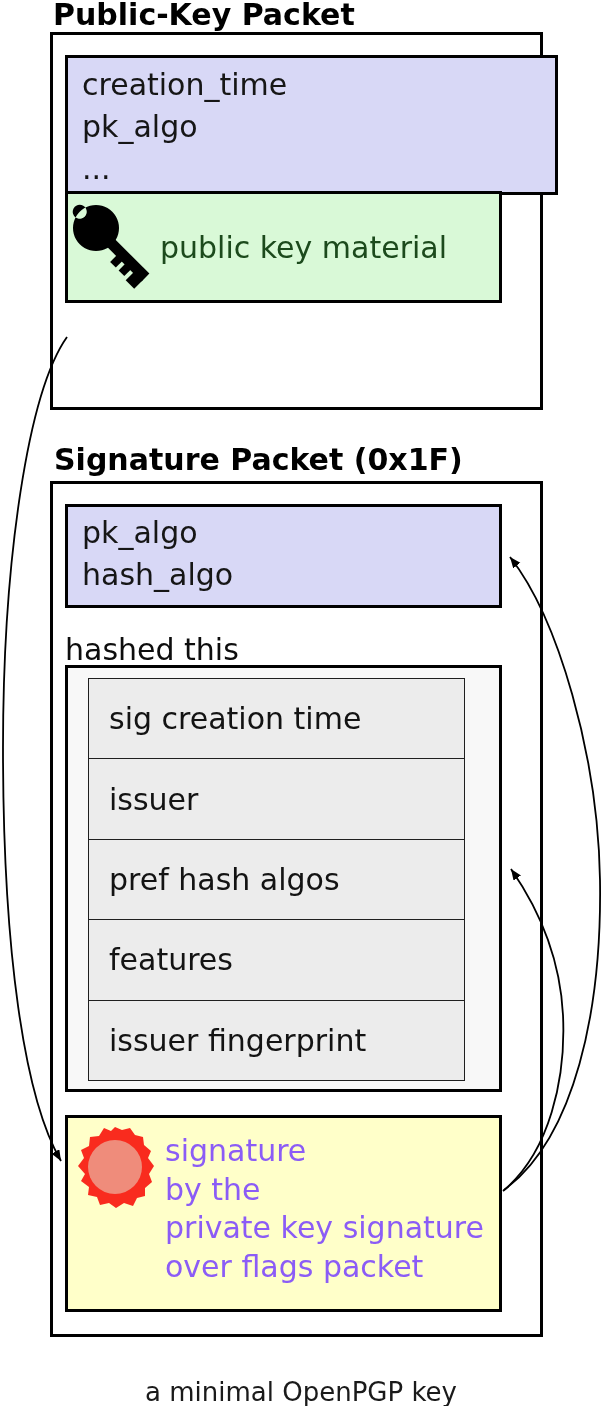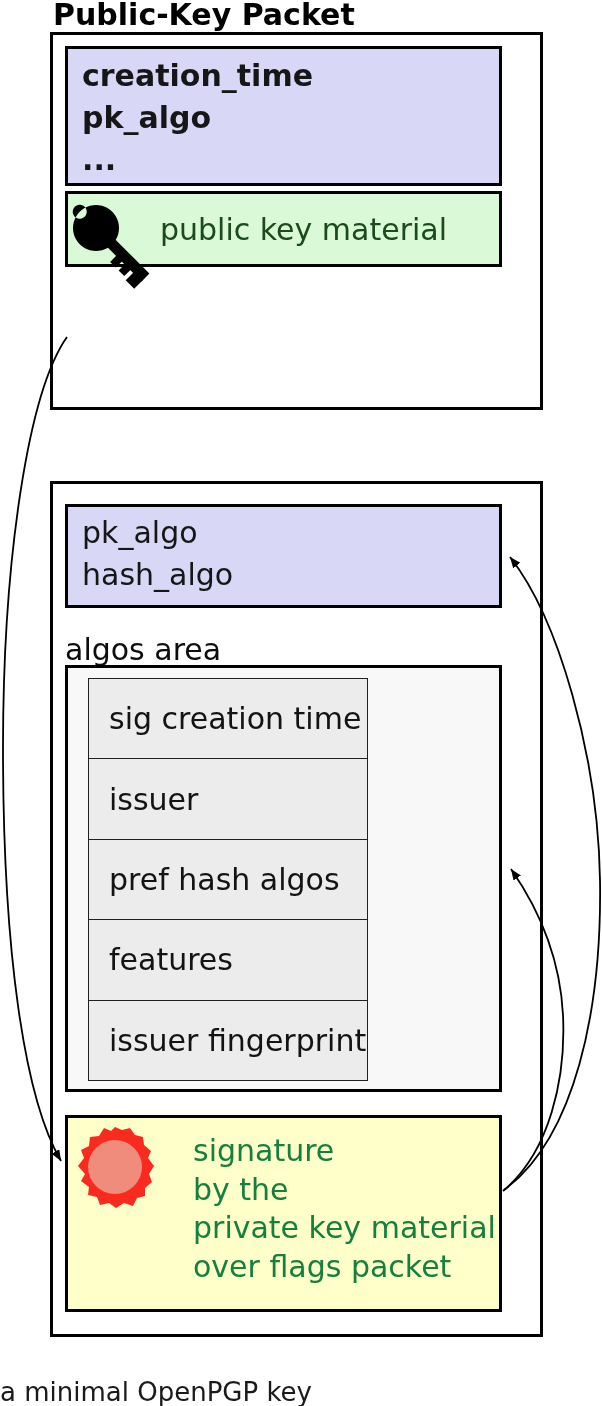--- a/index.html
+++ b/index.html
@@ -18,66 +18,67 @@
   .hashedlabel{font-size:30px;color:#0d0d0d;white-space:nowrap;}
   .hashedbox{background:#f8f8f8;}
   .rows{display:flex;flex-direction:column;}
   .row{
     flex:1;background:#ececec;border:1px solid #1f1f1f;margin-top:-1px;
     display:flex;align-items:center;padding-left:20px;
     font-size:30px;color:#131313;white-space:nowrap;
   }
   .row:first-child{margin-top:0;}
   .yellow{background:#ffffc9;}
-  .siglines{font-size:30px;line-height:38.5px;color:#15803d;margin-left:28px;}
-  .caption{font-size:26px;color:#1a1a1a;text-align:left;}
+  .siglines{font-size:30px;line-height:38.5px;color:#8b5cf6;}
+  .caption{font-size:26px;color:#1a1a1a;text-align:center;}
   .overlay{position:absolute;left:0;top:0;pointer-events:none;}
 </style>
 </head>
 <body>
 
 <div class="stage">
 
   <div class="abs title" style="left:53px;top:-3px;">Public-Key Packet</div>
 
   <div class="abs outerbox" style="left:50px;top:32px;width:493px;height:378px;"></div>
 
-  <div class="abs innerbox blue fields" style="left:65px;top:46px;width:437px;height:140px;padding:6px 0 0 14px;font-weight:bold;">
+  <div class="abs innerbox blue fields" style="left:65px;top:55px;width:493px;height:140px;padding:6px 0 0 14px;">
     <div>creation_time</div>
     <div>pk_algo</div>
     <div>...</div>
   </div>
 
-  <div class="abs innerbox green" style="left:65px;top:191px;width:437px;height:76px;display:flex;align-items:center;padding-left:92px;">
+  <div class="abs innerbox green" style="left:65px;top:191px;width:437px;height:112px;display:flex;align-items:center;padding-left:92px;">
     <span class="greenlabel">public key material</span>
   </div>
 
   <svg class="abs" style="left:66px;top:196px;" width="92" height="96" viewBox="0 0 92 96">
     <g transform="translate(30,32) rotate(-45)" fill="#000">
       <path fill-rule="evenodd" d="M0,-23 a23,23 0 1,0 0.01,0 Z M0,-16 a7,7 0 1,1 0.01,0 Z"></path>
       <rect x="-5.5" y="14" width="11" height="56"></rect>
       <rect x="-14" y="34" width="9" height="8"></rect>
       <rect x="-14" y="46" width="9" height="8"></rect>
       <rect x="-16" y="58" width="12" height="12"></rect>
     </g>
   </svg>
 
+  <div class="abs title" style="left:54px;top:442px;">Signature Packet (0x1F)</div>
 
   <div class="abs outerbox" style="left:50px;top:481px;width:493px;height:856px;"></div>
 
   <div class="abs innerbox blue fields" style="left:65px;top:504px;width:437px;height:104px;padding:5px 0 0 14px;">
     <div>pk_algo</div>
     <div>hash_algo</div>
   </div>
 
-  <div class="abs hashedlabel" style="left:65px;top:632px;">algos area</div>
+  <div class="abs hashedlabel" style="left:65px;top:632px;">hashed this</div>
 
   <div class="abs innerbox hashedbox" style="left:65px;top:665px;width:437px;height:427px;"></div>
 
-  <div class="abs rows" style="left:88px;top:678px;width:280px;height:403px;">
+  <div class="abs rows" style="left:88px;top:678px;width:377px;height:403px;">
     <div class="row">
         <span>sig creation time</span>
       </div>
     <div class="row">
         <span>issuer</span>
       </div>
     <div class="row">
         <span>pref hash algos</span>
       </div>
     <div class="row">
@@ -91,21 +92,21 @@
   <div class="abs innerbox yellow" style="left:65px;top:1115px;width:437px;height:197px;"></div>
 
   <svg class="abs" style="left:75px;top:1125px;" width="80" height="84" viewBox="0 0 80 84">
     <path fill="#f92b1e" d="M40,2 L47,5 L55,3 L60,10 L68,12 L69,20 L76,26 L73,33 L79,41 L74,49 L77,57 L70,63 L70,71 L62,73 L58,81 L49,78 L41,83 L34,78 L25,80 L22,72 L13,70 L14,62 L6,56 L10,49 L3,41 L9,33 L6,25 L14,21 L15,12 L24,11 L29,3 L36,6 Z"></path>
     <circle cx="40" cy="42" r="27" fill="#ef8c7b"></circle>
   </svg>
 
   <div class="abs siglines" style="left:165px;top:1132px;">
     <div>signature</div>
     <div>by the</div>
-    <div>private key material</div>
+    <div>private key signature</div>
     <div>over flags packet</div>
   </div>
 
   <div class="abs caption" style="left:0;right:0;top:1377px;">a minimal OpenPGP key</div>
 
   <svg class="overlay" width="602" height="1406" viewBox="0 0 602 1406">
     <defs>
       <marker id="ah" markerWidth="12" markerHeight="10" refX="11" refY="4.5" orient="auto" markerUnits="userSpaceOnUse">
         <path d="M0,0 L11,4.5 L0,9 Z" fill="#000"></path>
       </marker>

